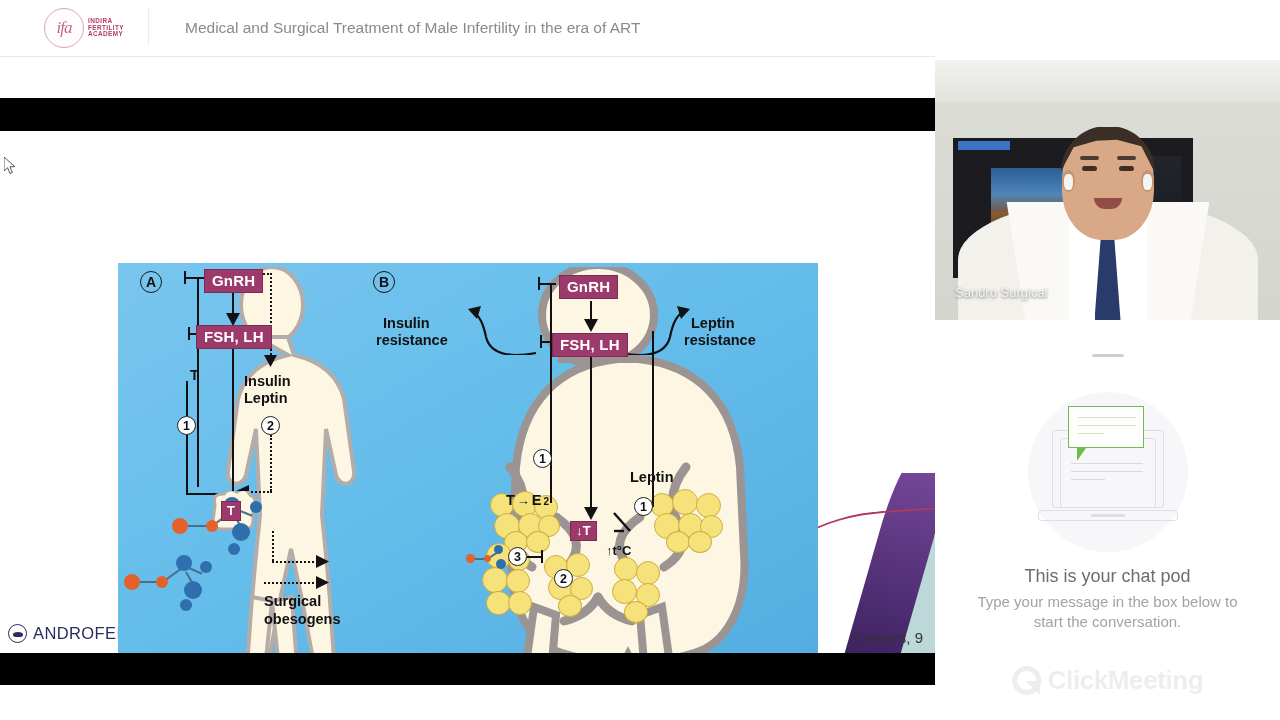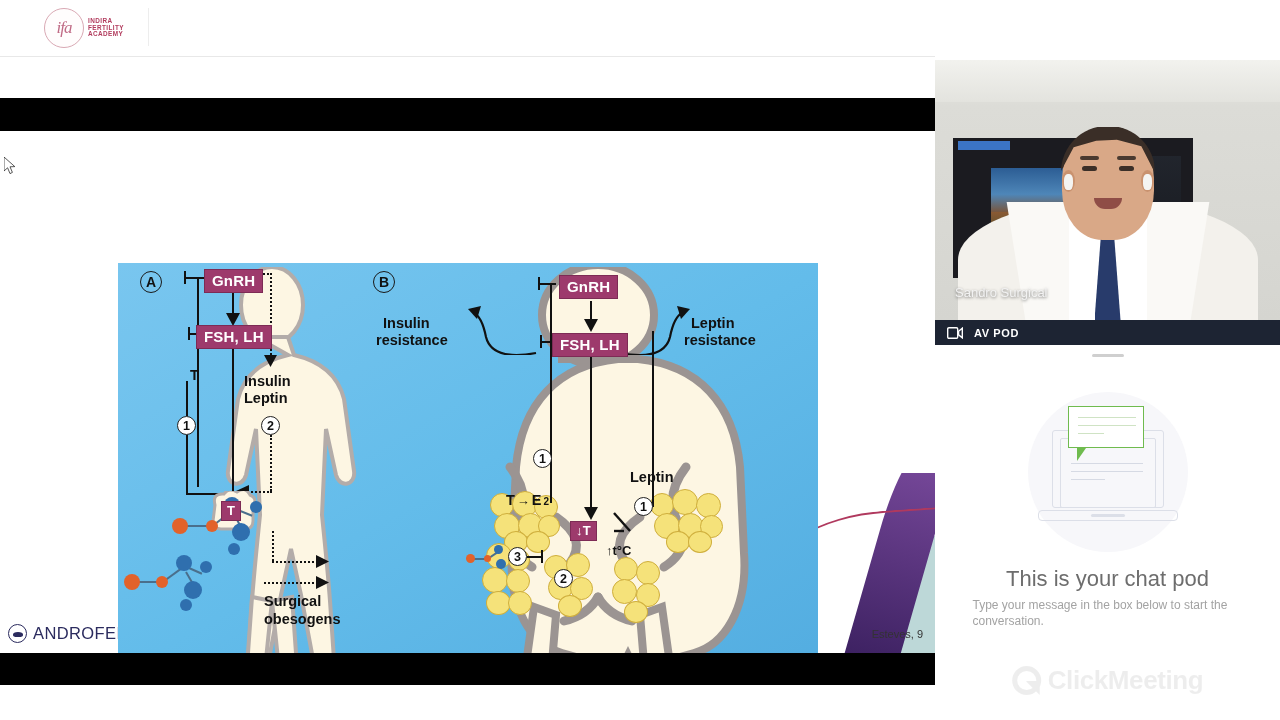--- a/index.html
+++ b/index.html
@@ -56,21 +56,21 @@
             overflow:hidden; }
   .sw-purple { position:absolute; right:8px; bottom:-20px; width:54px; height:230px;
             background:linear-gradient(180deg,#7b4b9e,#3b2060);
             transform:rotate(16deg); border-radius:40% 40% 0 0; }
   .sw-teal { position:absolute; right:-14px; bottom:-30px; width:70px; height:150px;
             background:#b9d6d6; transform:rotate(14deg); border-radius:50% 50% 0 0;
             opacity:.95; }
   .sw-red { position:absolute; right:-6px; bottom:45px; width:175px; height:95px;
             border-top:2.4px solid #b0395e; border-radius:70% 0 0 0;
             transform:rotate(-4deg); }
-  .esteves-tag { position:absolute; right:12px; bottom:13px; font-size:11px;
+  .esteves-tag { position:absolute; right:12px; bottom:7px; font-size:15px;
             color:#333; z-index:5; }
 
   
   .figure { position:absolute; left:118px; top:132px; width:700px; height:510px;
             background:linear-gradient(150deg,#79c6ef 0%,#63bcea 45%,#4fa9de 100%);
             overflow:hidden; }
   .fg { position:absolute; }
 
   .panel-letter { width:22px; height:22px; border-radius:50%; border:1.6px solid #1a1a1a;
             background:transparent; color:#111; font-size:14px; font-weight:bold;
@@ -183,22 +183,22 @@
   .chat-base::after{ content:""; position:absolute; left:50%; top:3px;
              transform:translateX(-50%); width:34px; height:3px; background:#dcdfe8;
              border-radius:2px; }
   .chat-bubble { position:absolute; left:40px; top:14px; width:76px; height:42px;
              border:1.8px solid #6fbb4e; background:#fff; }
   .chat-bubble::after { content:""; position:absolute; left:8px; top:41px;
              width:0; height:0; border-left:9px solid #6fbb4e;
              border-bottom:13px solid transparent; }
   .cl { position:absolute; height:1.4px; background:#d6dae4; }
   .clg { position:absolute; height:1.4px; background:#cfe3c4; }
-  .chat-title { margin-top:14px; font-size:22px; color:#6d6d6d; }
-  .chat-sub { margin-top:5px; font-size:12px; color:#a3a3a3; 
+  .chat-title { margin-top:14px; font-size:18px; color:#6d6d6d; }
+  .chat-sub { margin-top:5px; font-size:15px; color:#a3a3a3; text-align:center;
               line-height:1.35; width:270px; }
 
   .cm-logo { position:absolute; left:50%; transform:translateX(-50%); bottom:24px;
              display:flex; align-items:center; opacity:.5; }
   .cm-mark { width:29px; height:29px; border-radius:50%; border:5px solid #dddddd;
              position:relative; flex:none; }
   .cm-mark::after{ content:""; position:absolute; right:-4px; bottom:-5px;
              width:14px; height:14px; background:#dddddd;
              clip-path:polygon(0 0,100% 0,100% 100%); }
   .cm-text { margin-left:7px; font-size:26px; color:#dddddd; font-weight:bold;
@@ -214,20 +214,21 @@
   <div class="topbar">
     <div class="logo-wrap">
       <div class="logo-circle"></div>
       <div class="logo-text">
         <span>INDIRA</span>
         <span>FERTILITY</span>
         <span>ACADEMY</span>
       </div>
     </div>
     <div class="logo-sep"></div>
+    <div class="deck-title">Medical and Surgical Treatment of Male Infertility in the era of ART</div>
   </div>
 
   <div class="stage">
     <div class="letterbox-top"></div>
     <div class="letterbox-bottom"></div>
 
     <div class="slide">
 
       <div class="androfert">
         <div class="af-mark"></div>
@@ -517,27 +518,20 @@
         <div class="v-brow" style="right:122px;"></div>
         <div class="v-eye" style="left:124px;"></div>
         <div class="v-eye" style="right:124px;"></div>
         <div class="v-mouth"></div>
       </div>
 
       <div class="v-name">Sandro Surgical</div>
     </div>
 
     <div class="tabs">
-      <div class="tab active">
-        <svg width="16" height="12" viewBox="0 0 16 12">
-          <rect x="0.7" y="0.7" width="10" height="10.6" rx="1.2" fill="none" stroke="#fff" stroke-width="1.4"></rect>
-          <polygon points="11.6,4.2 15.3,1.2 15.3,10.8 11.6,7.8" fill="none" stroke="#fff" stroke-width="1.4"></polygon>
-        </svg>
-        <span class="tab-label">AV POD</span>
-      </div>
     </div>
     <div class="drag-handle"></div>
 
     <div class="chatpod">
       <div class="chat-illu">
         <div class="chat-circle"></div>
         <div class="chat-laptop"></div>
         <div class="chat-laptop2">
           <div class="cl" style="left:10px; top:24px; width:72px;"></div>
           <div class="cl" style="left:10px; top:32px; width:72px;"></div>

